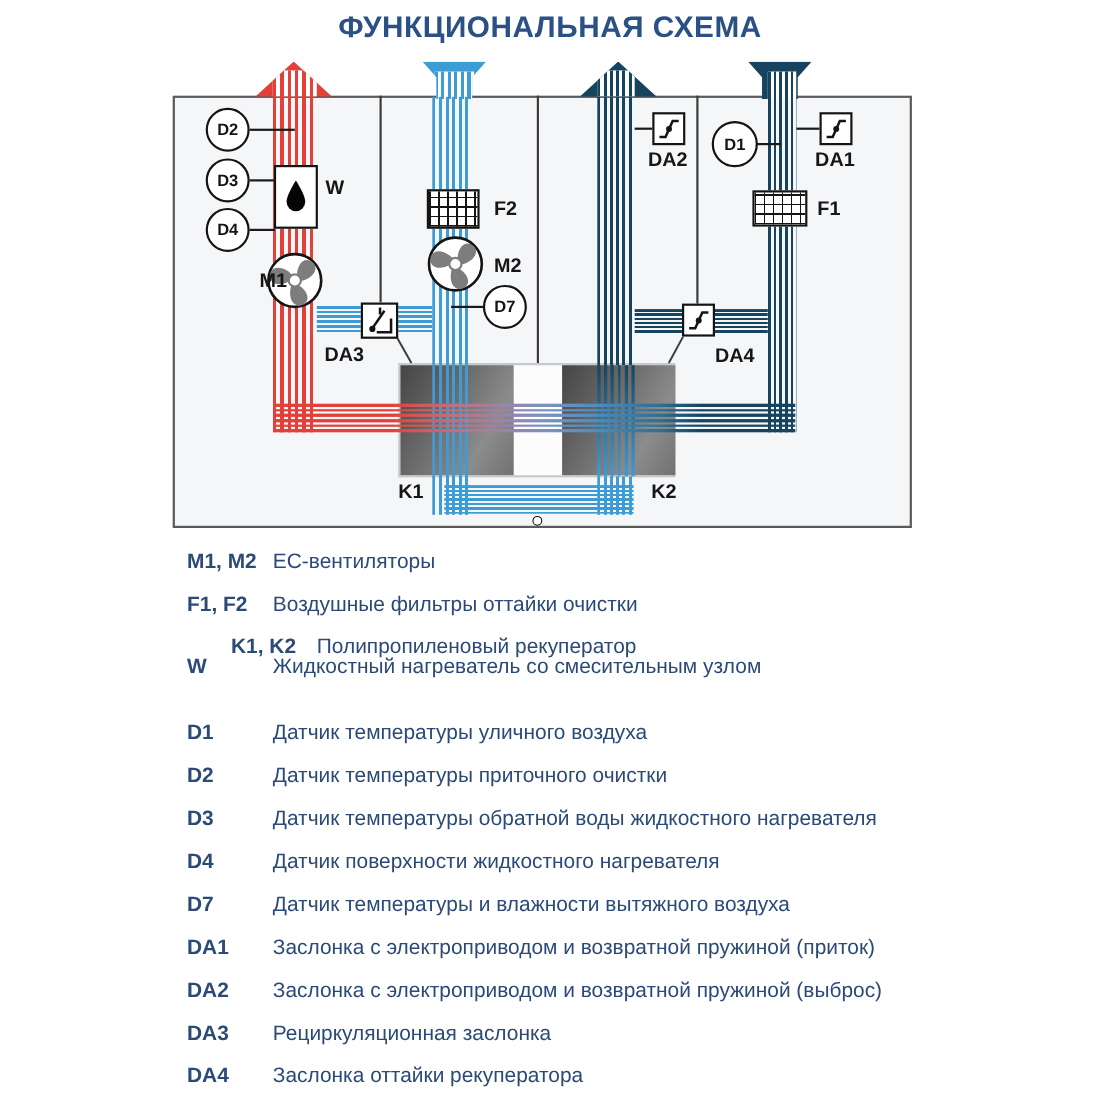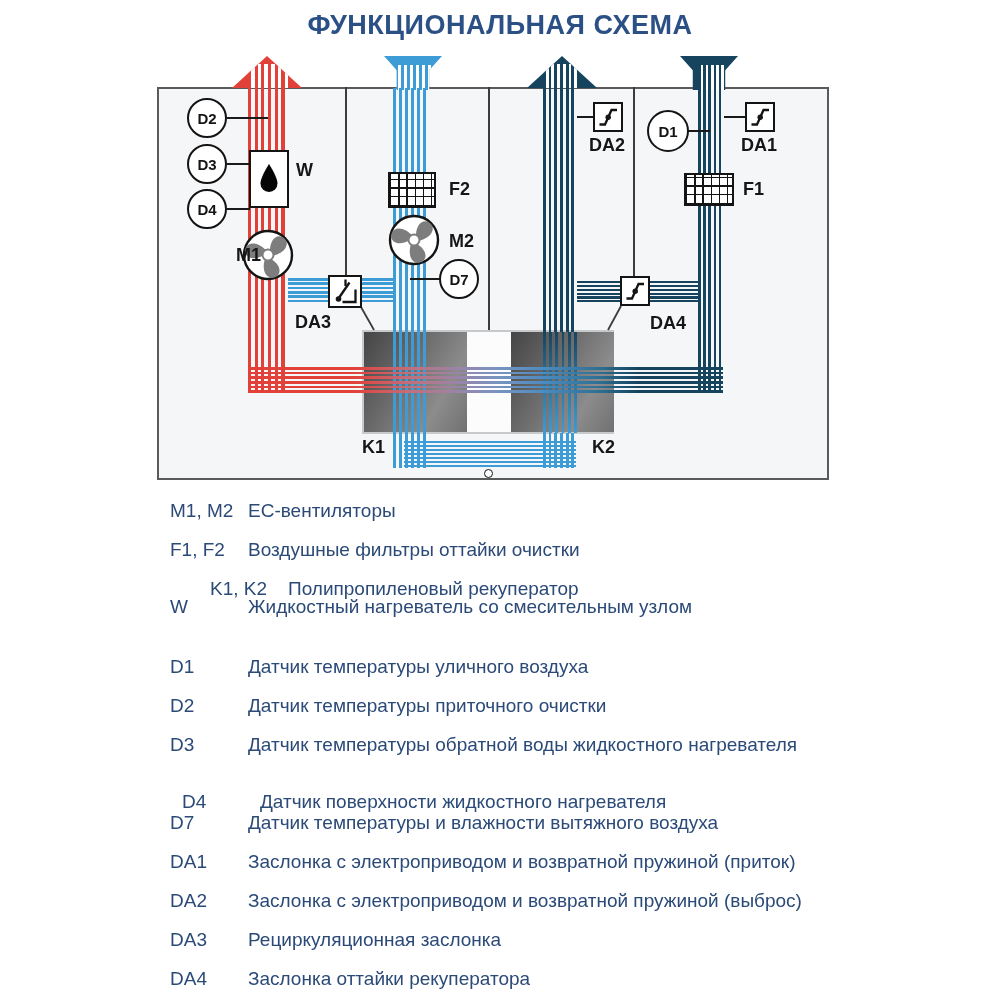--- a/index.html
+++ b/index.html
@@ -29,21 +29,21 @@
   .filter{position:absolute;background-color:#fff;border:2px solid #141414;box-sizing:border-box;z-index:5;
     background-image:repeating-linear-gradient(0deg,#141414 0,#141414 1.4px,transparent 1.4px,transparent 8.6px),
                      repeating-linear-gradient(90deg,#141414 0,#141414 1.4px,transparent 1.4px,transparent 8.2px);}
   .damper{position:absolute;width:30px;height:30px;border:2px solid #141414;background:#fff;box-sizing:border-box;display:flex;align-items:center;justify-content:center;z-index:5;}
   .damper3{width:34px;height:33px;}
   .dlabel{position:absolute;font-size:18px;font-weight:700;color:#161616;z-index:6;}
   .drain{position:absolute;left:484px;top:469px;width:9px;height:9px;border:1.6px solid #141414;border-radius:50%;background:#fff;box-sizing:border-box;z-index:6;}
   .overlay{position:absolute;left:0;top:0;z-index:3;pointer-events:none;}
   
   .lrow{position:absolute;left:170px;height:22px;color:#2b4a78;font-size:19px;white-space:nowrap;}
-  .lkey{display:inline-block;width:78px;font-weight:400;}
+  .lkey{display:inline-block;width:78px;font-weight:700;}
   .ldesc{font-weight:400;}
   .z2{z-index:2}
 </style>
 </head>
 <body>
 
 <div class="page">
 
   <div class="title">ФУНКЦИОНАЛЬНАЯ СХЕМА</div>
 
@@ -188,21 +188,21 @@
   <div class="dlabel" style="left:592px;top:437px;">K2</div>
 
   <div>
     <div class="lrow" style="top:500px;"><span class="lkey">M1, M2</span><span class="ldesc">ЕС-вентиляторы</span></div>
     <div class="lrow" style="top:539px;"><span class="lkey">F1, F2</span><span class="ldesc">Воздушные фильтры оттайки очистки</span></div>
     <div class="lrow" style="top:578px;margin-left:40px;"><span class="lkey">K1, K2</span><span class="ldesc">Полипропиленовый рекуператор</span></div>
     <div class="lrow" style="top:596px;"><span class="lkey">W</span><span class="ldesc">Жидкостный нагреватель со смесительным узлом</span></div>
     <div class="lrow" style="top:656px;"><span class="lkey">D1</span><span class="ldesc">Датчик температуры уличного воздуха</span></div>
     <div class="lrow" style="top:695px;"><span class="lkey">D2</span><span class="ldesc">Датчик температуры приточного очистки</span></div>
     <div class="lrow" style="top:734px;"><span class="lkey">D3</span><span class="ldesc">Датчик температуры обратной воды жидкостного нагревателя</span></div>
-    <div class="lrow" style="top:791px;margin-left:12px;"><span class="lkey">D4</span><span class="ldesc">Датчик поверхности жидкостного нагревателя</span></div>
+    <div class="lrow" style="top:773px;"><span class="lkey">D4</span><span class="ldesc">Датчик поверхности жидкостного нагревателя</span></div>
     <div class="lrow" style="top:812px;"><span class="lkey">D7</span><span class="ldesc">Датчик температуры и влажности вытяжного воздуха</span></div>
     <div class="lrow" style="top:851px;"><span class="lkey">DA1</span><span class="ldesc">Заслонка с электроприводом и возвратной пружиной (приток)</span></div>
     <div class="lrow" style="top:890px;"><span class="lkey">DA2</span><span class="ldesc">Заслонка с электроприводом и возвратной пружиной (выброс)</span></div>
     <div class="lrow" style="top:929px;"><span class="lkey">DA3</span><span class="ldesc">Рециркуляционная заслонка</span></div>
     <div class="lrow" style="top:968px;"><span class="lkey">DA4</span><span class="ldesc">Заслонка оттайки рекуператора</span></div>
   </div>
 
 </div>
 
 </body></html>

